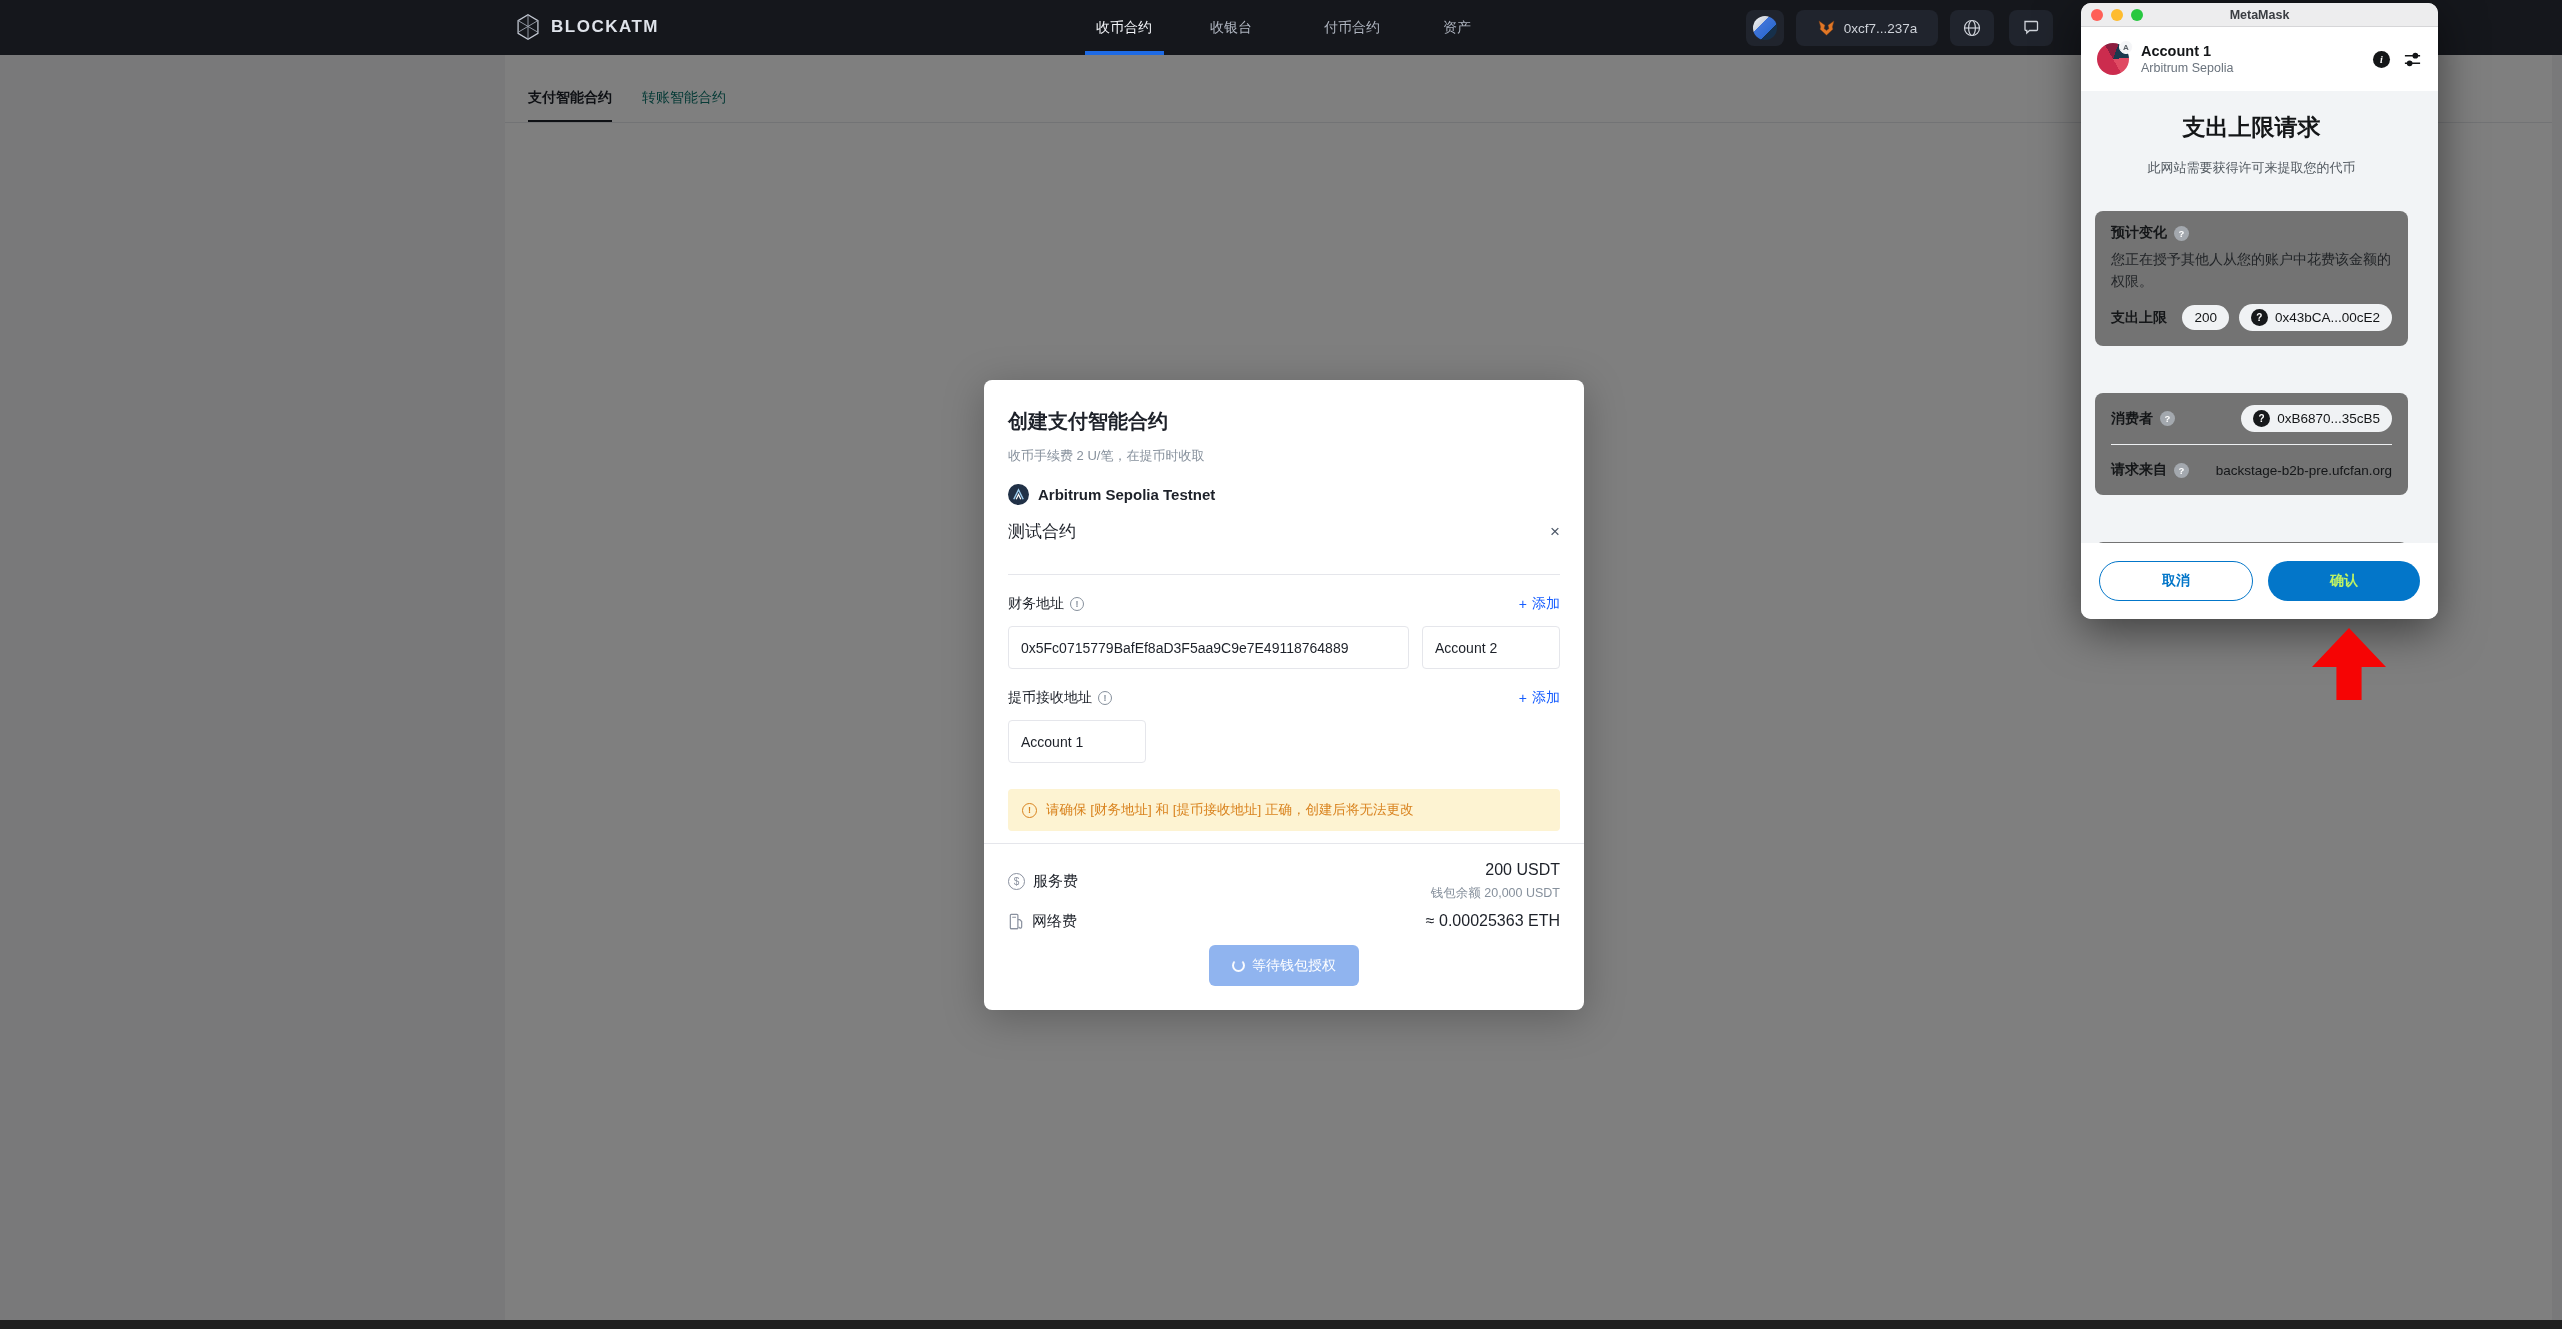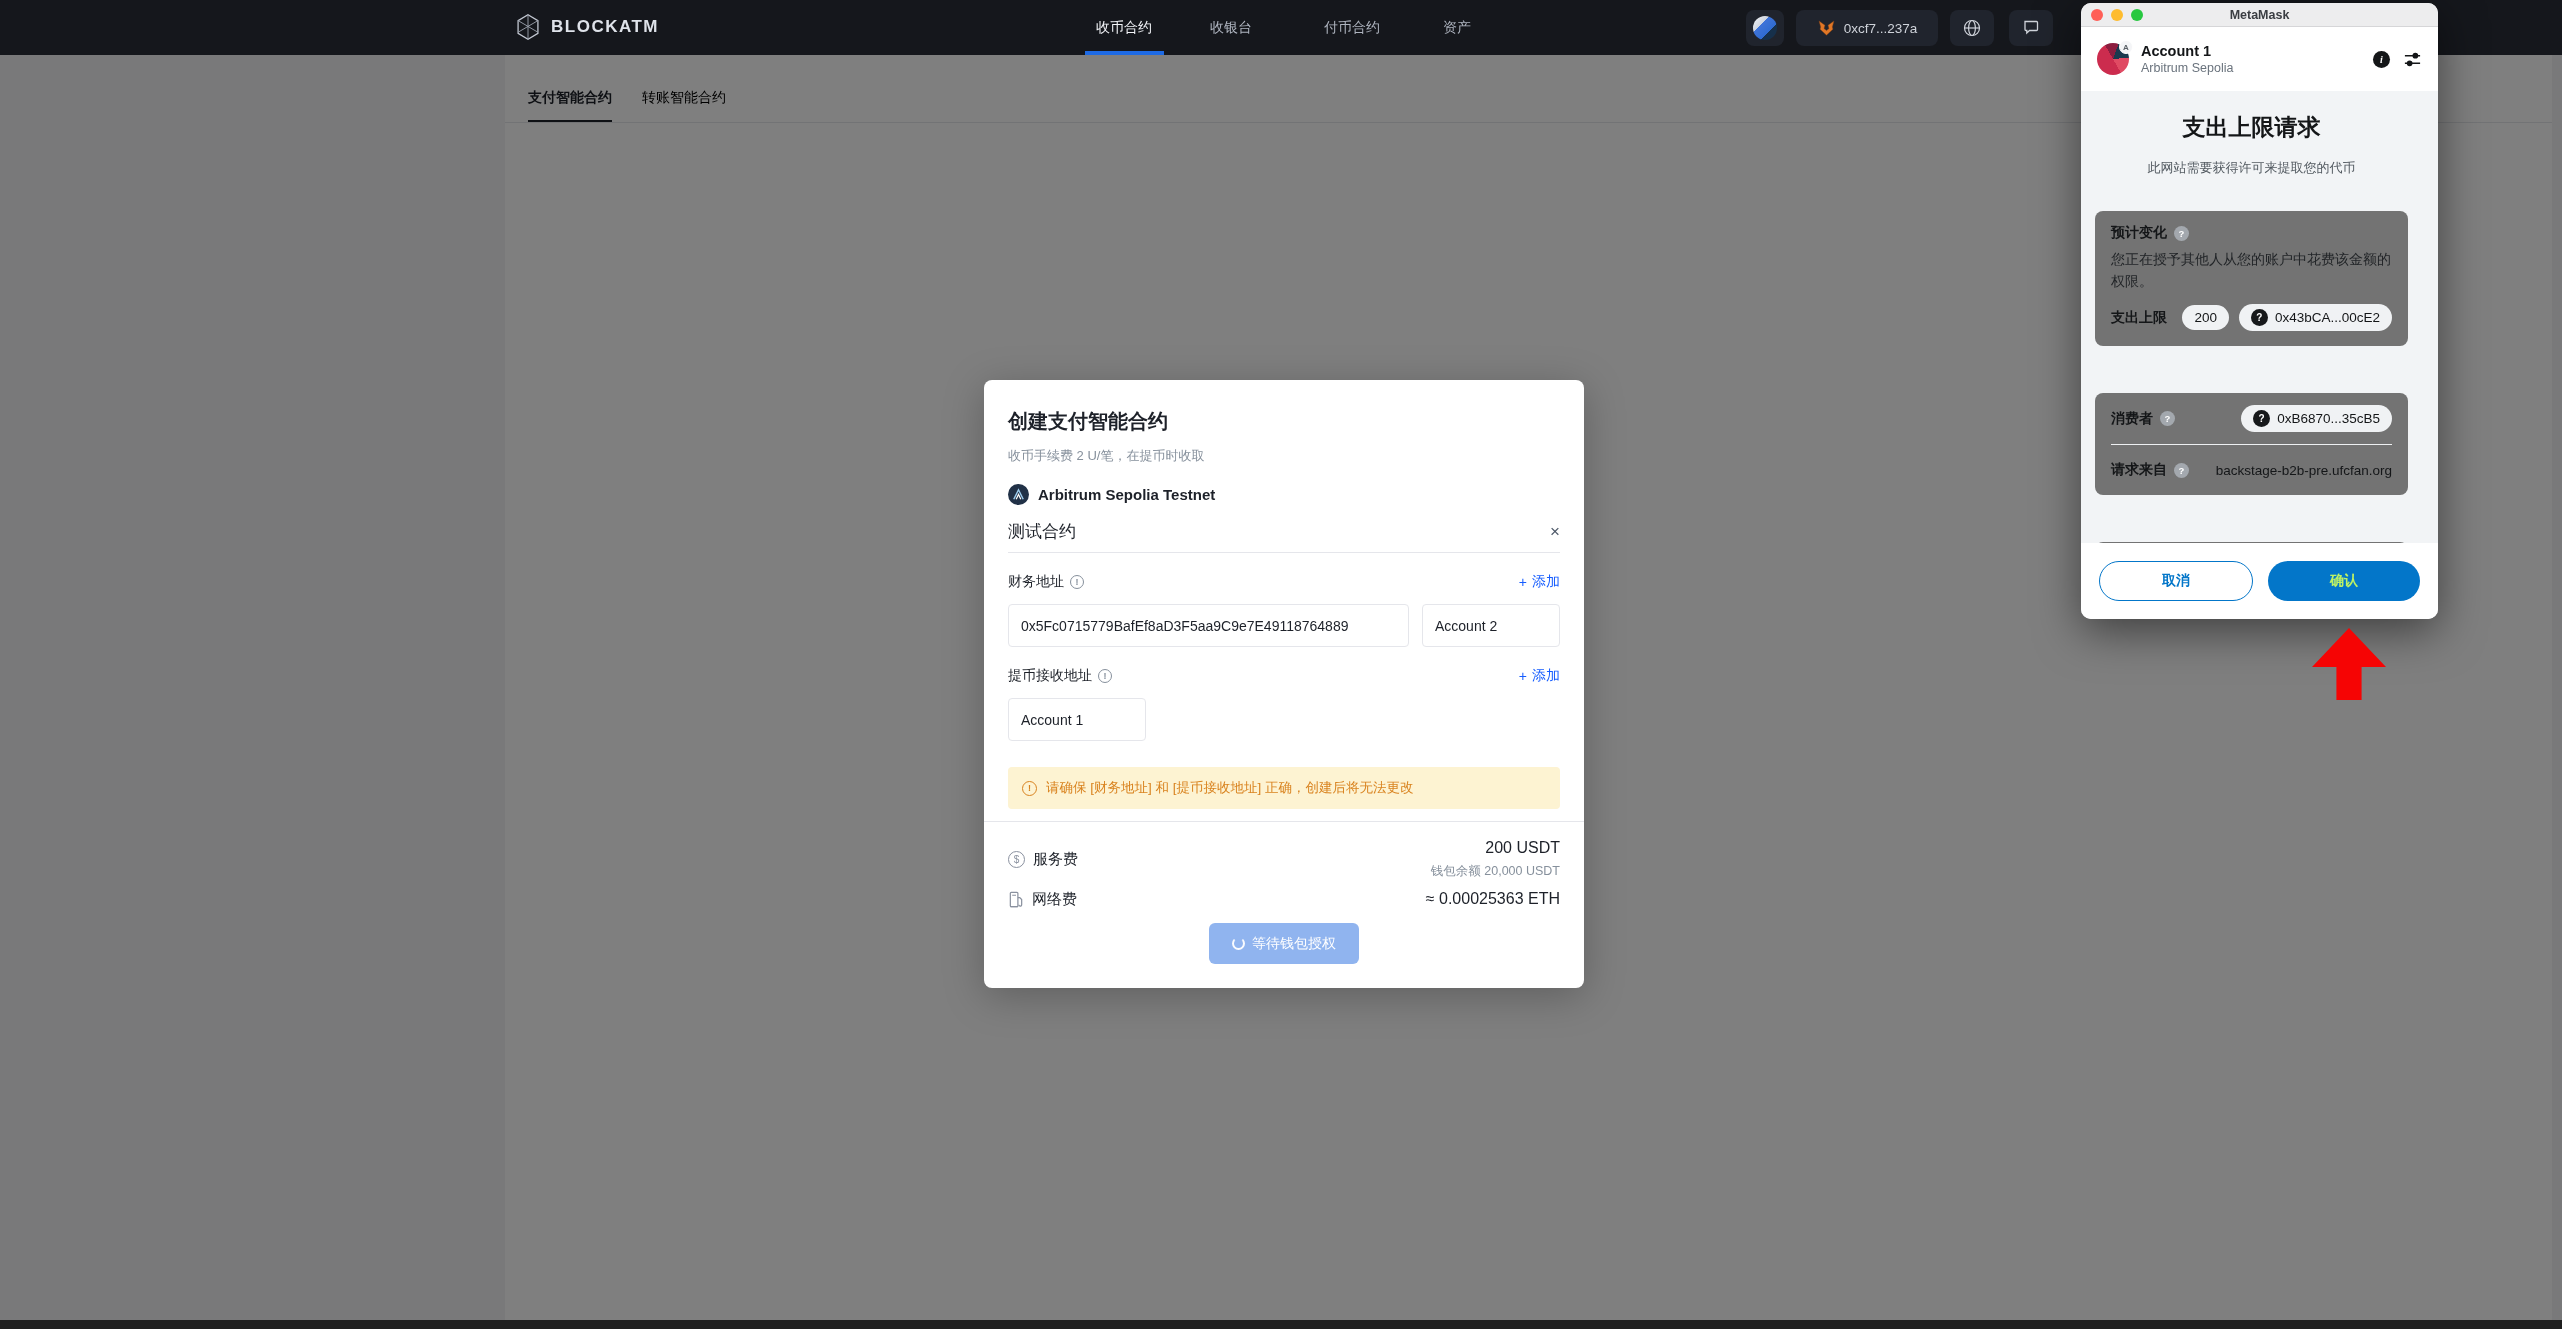--- a/index.html
+++ b/index.html
@@ -15,35 +15,35 @@
   .nav-underline { position:absolute; left:1085px; top:51px; width:79px; height:4px; background:#1d6ae5; }
   .nav-btn { position:absolute; top:10px; height:36px; background:#20242d; border-radius:8px;
     display:flex; align-items:center; justify-content:center; gap:8px; color:#cfd3da; }
   .token-circle { width:24px; height:24px; border-radius:50%;
     background:linear-gradient(135deg,#f5f6f8 0%,#cfd6e2 34%,#3f73d8 34%,#2f6bd0 66%,#16304b 66%); }
   .wallet-addr { font-size:13.5px; color:#cfd3da; }
 
   
   .content { position:absolute; left:505px; top:55px; width:2047px; height:1274px; background:#ffffff; z-index:2; }
   .tabbar { height:68px; border-bottom:1px solid #e5e6eb; display:flex; align-items:flex-end; padding-left:23px; gap:30px; }
-  .tab { font-size:14px; color:#000000; padding-bottom:13px; border-bottom:2.5px solid transparent; cursor:pointer; }
+  .tab { font-size:14px; color:#0f766e; padding-bottom:13px; border-bottom:2.5px solid transparent; cursor:pointer; }
   .tab.active { color:#1d2129; font-weight:bold; border-bottom-color:#1d2129; }
   .bottom-strip { position:absolute; left:0; bottom:0; width:2562px; height:9px; background:#3f3f3f; z-index:5; }
 
   
   .mask { position:absolute; left:0; top:55px; width:2562px; height:1274px; background:rgba(0,0,0,0.5); z-index:10; }
 
   
   .modal { position:absolute; left:984px; top:380px; width:600px; background:#fff; border-radius:8px; z-index:20;
     box-shadow:0 8px 40px rgba(0,0,0,.25); padding:28px 24px 16px 24px; }
   .modal-title { font-size:20px; font-weight:bold; color:#1d2129; margin-bottom:12px; }
   .modal-sub { font-size:13px; color:#86909c; margin-bottom:19px; }
   .net-row { display:flex; align-items:center; gap:9px; margin-bottom:15px; }
   .net-name { font-size:15px; font-weight:600; color:#1d2129; }
-  .name-row { display:flex; align-items:center; justify-content:space-between; padding-bottom:9px; border-bottom:1px solid #e5e6eb; }
+  .name-row { display:flex; align-items:center; justify-content:space-between; padding-bottom:31px; border-bottom:1px solid #e5e6eb; }
   .contract-name { font-size:17px; color:#1d2129; }
   .clear-x { font-size:17px; color:#4e5969; cursor:pointer; line-height:1; }
   .field-head { display:flex; align-items:center; justify-content:space-between; margin-top:20px; margin-bottom:13px; }
   .field-label { display:flex; align-items:center; gap:6px; font-size:14px; color:#1d2129; font-weight:500; }
   .i-circ { width:14px; height:14px; border:1px solid #86909c; border-radius:50%; color:#86909c;
     font-size:9px; display:flex; align-items:center; justify-content:center; font-weight:bold; }
   .add-link { color:#165dff; font-size:14px; cursor:pointer; display:flex; gap:5px; align-items:center; }
   .inp-row { display:flex; gap:13px; }
   .inp { height:43px; border:1px solid #e5e6eb; border-radius:4px; padding:0 12px; font-size:14px; color:#1d2129;
     background:#fff; outline:none; font-family:inherit; }

